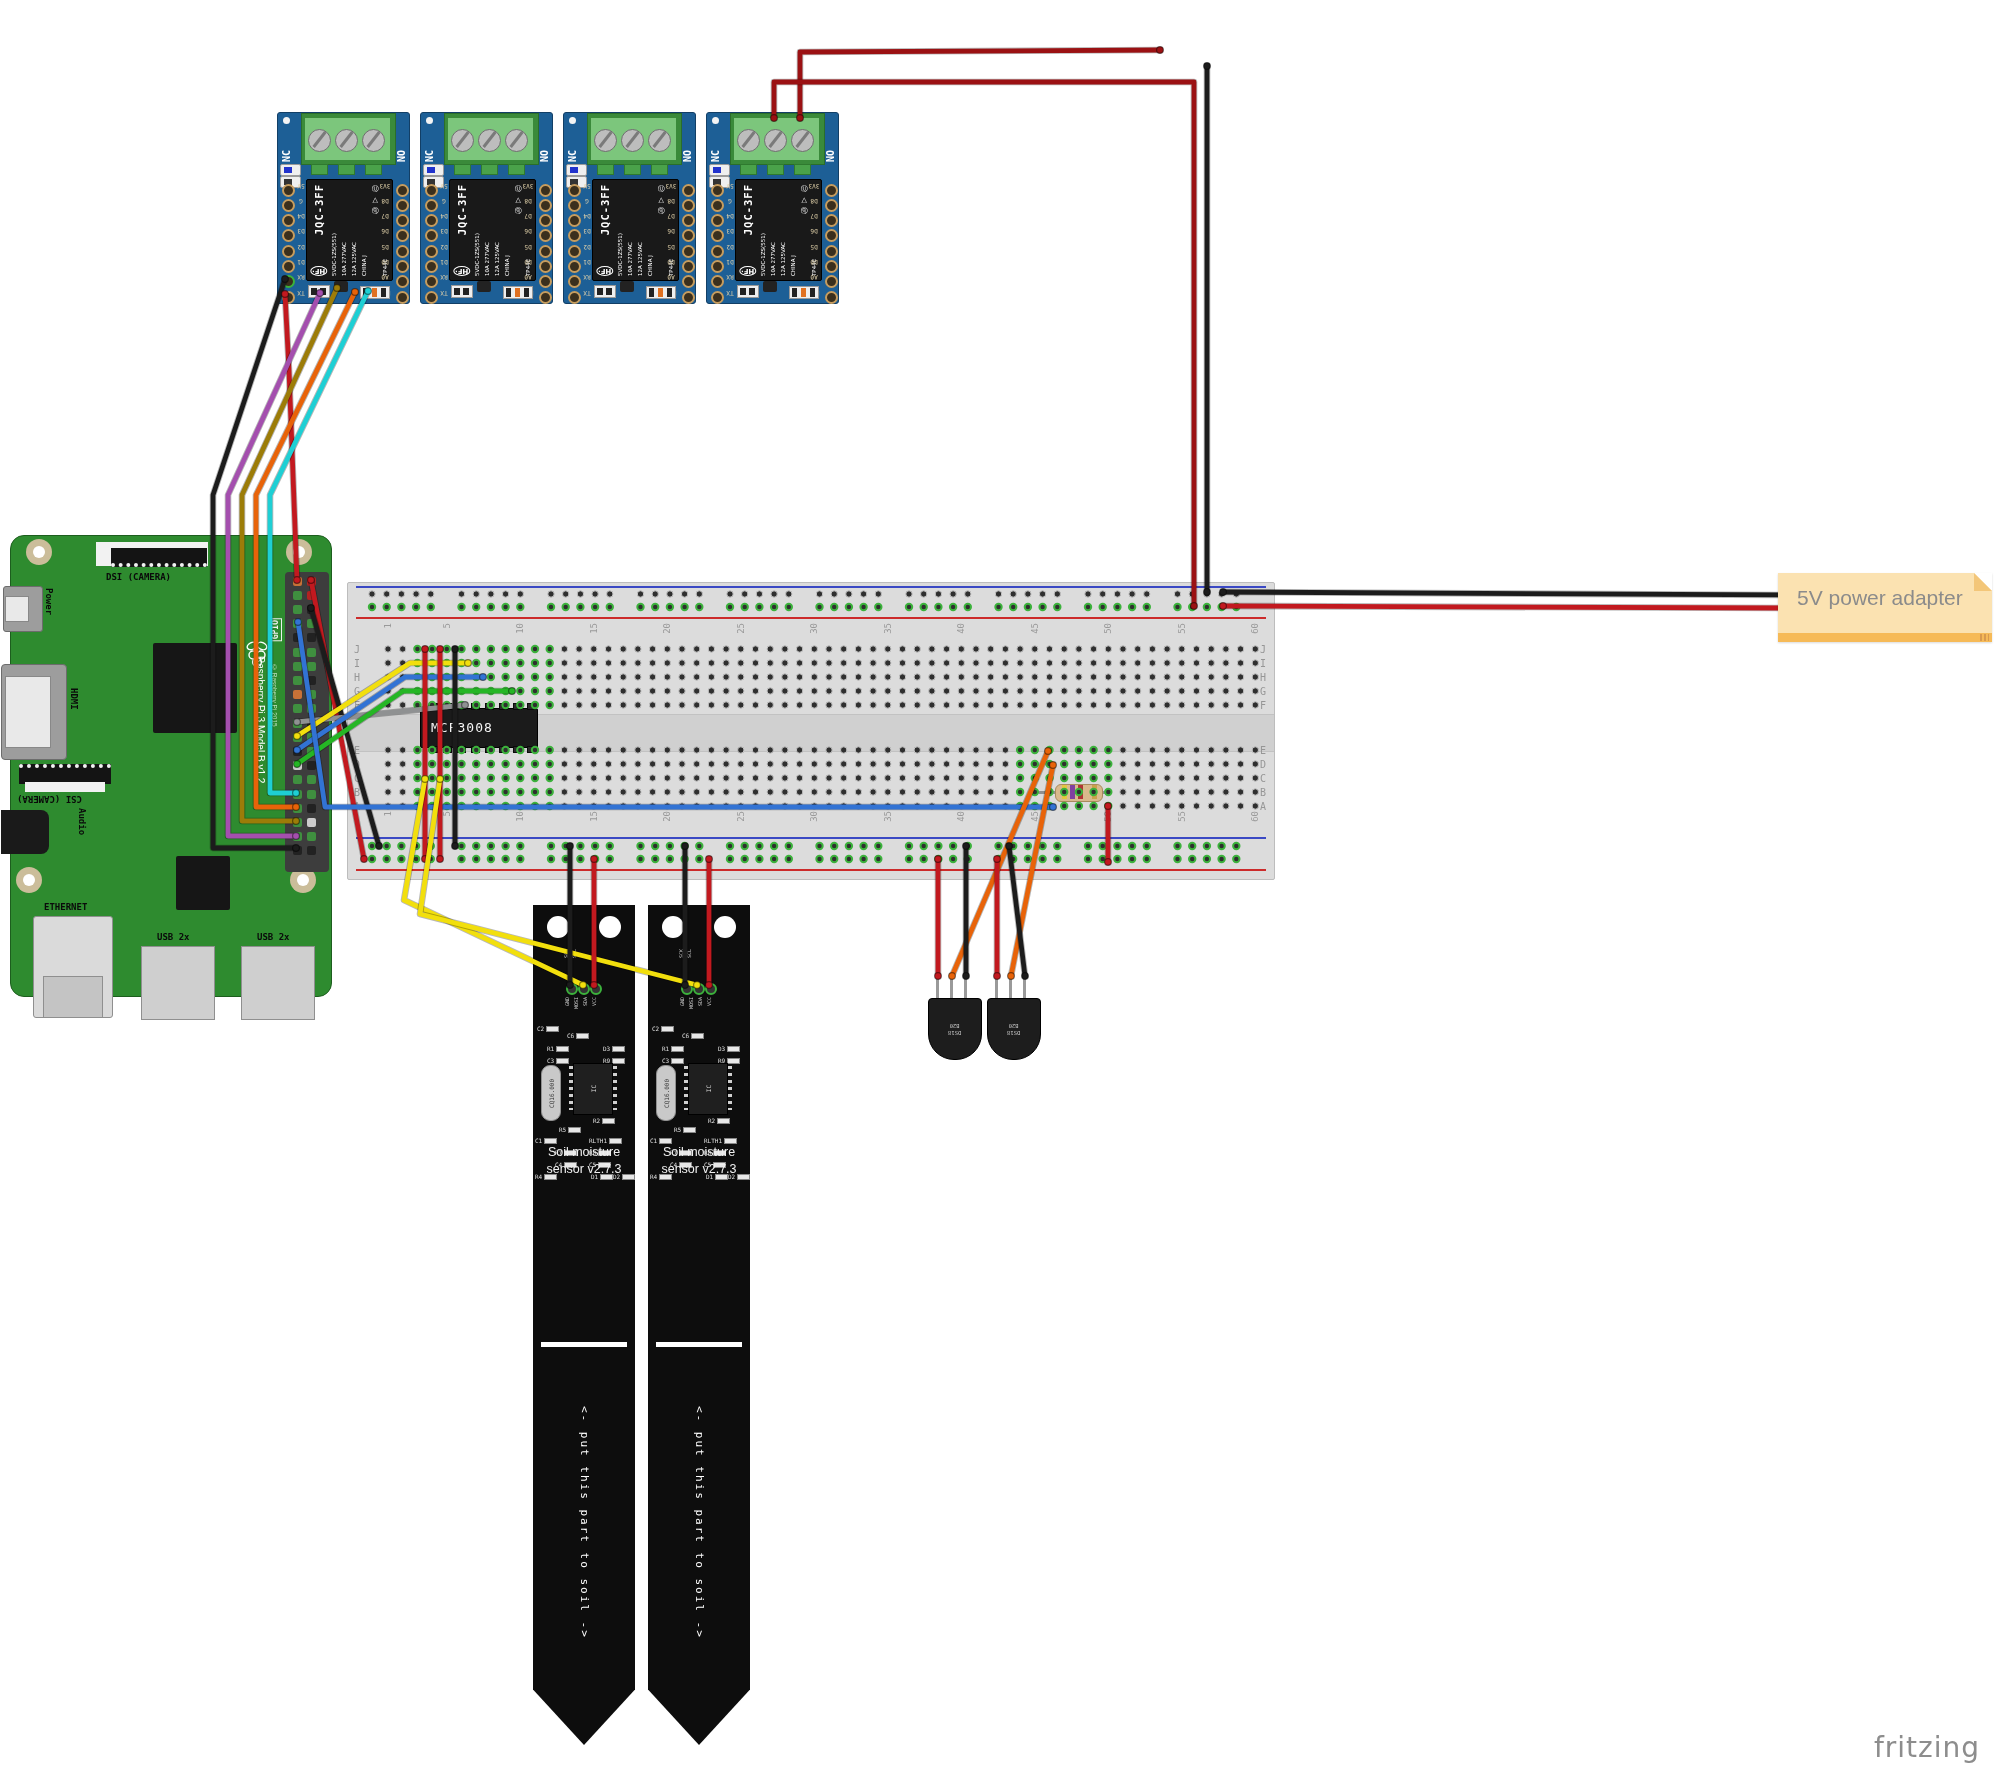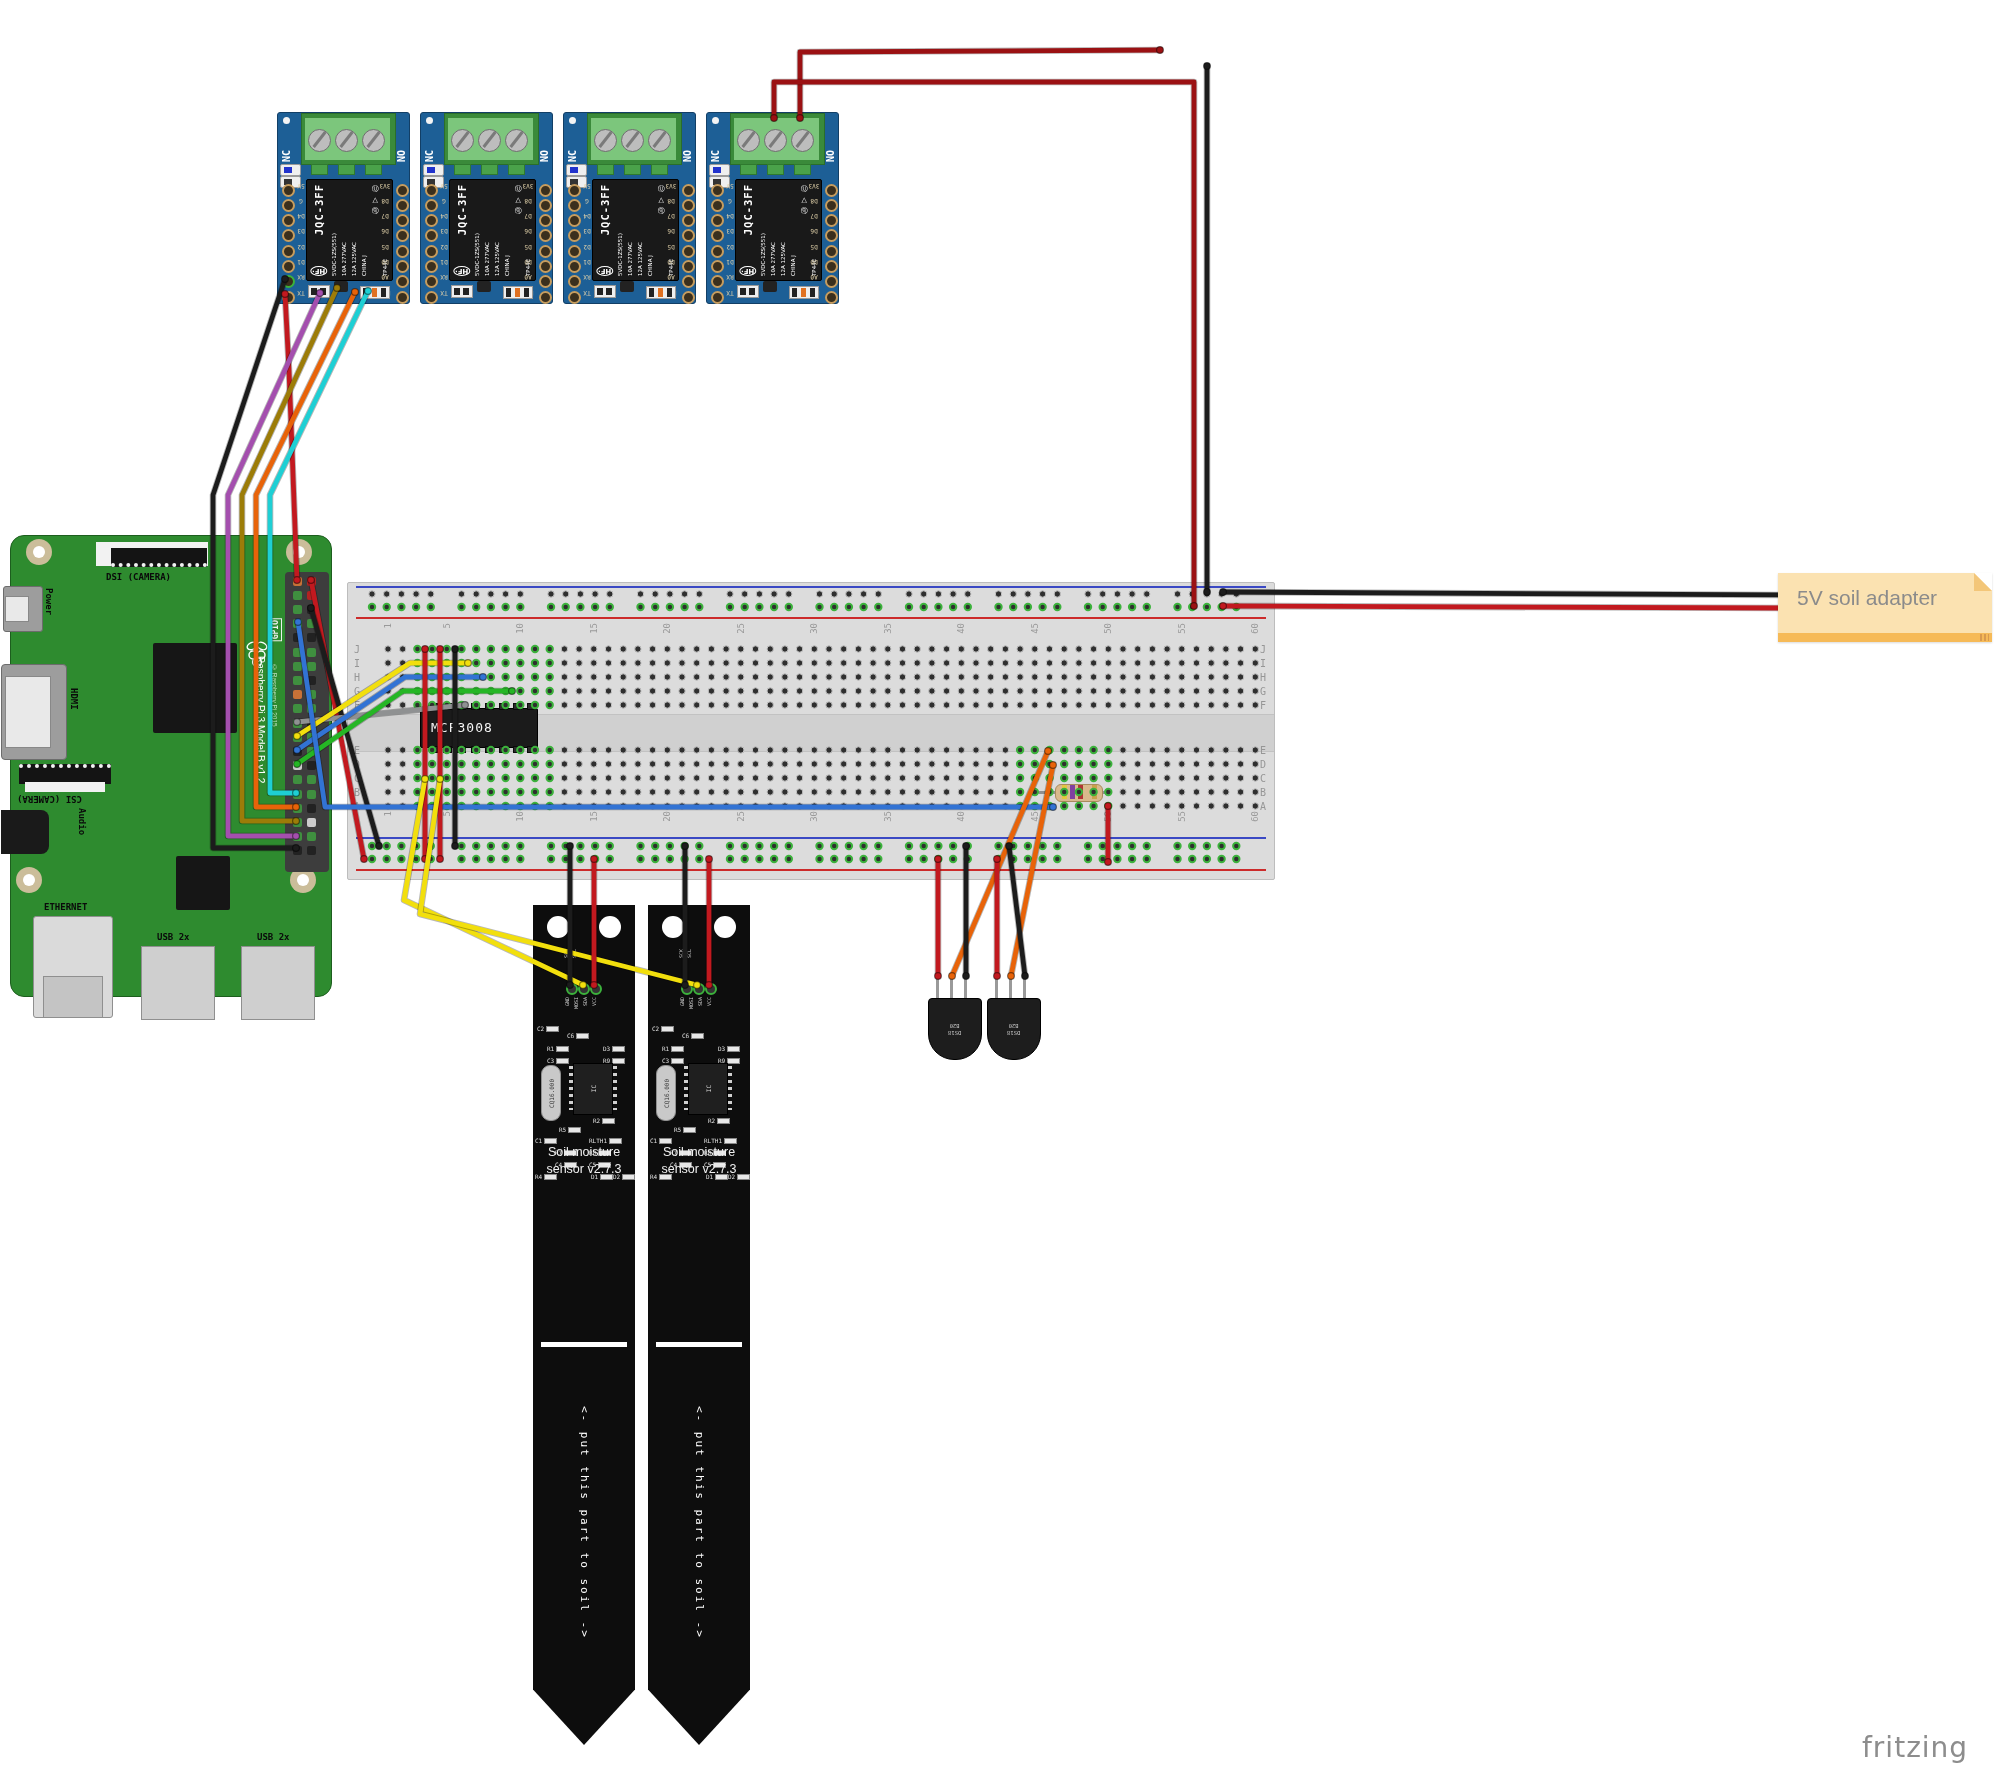--- a/index.html
+++ b/index.html
@@ -100,21 +100,21 @@
   .mcp-pin{position:absolute;width:7px;height:5px;background:#2a2a2a;border:1px solid #0a0a0a;}
 
   
   .note{position:absolute;background:#fbe2b1;box-shadow:0 1px 2px rgba(0,0,0,0.15);}
   .note-text{position:absolute;left:19px;top:13px;color:#8b8b8b;font:21px "Liberation Sans",sans-serif;}
   .note-bar{position:absolute;left:0;bottom:0;width:100%;height:9px;background:#f6ba57;}
   .note-grip{position:absolute;right:3px;bottom:1px;width:9px;height:7px;
      background:repeating-linear-gradient(to right,#d89a4e 0 2px,transparent 2px 4px);}
   #overlay{position:absolute;left:0;top:0;z-index:50;pointer-events:none;}
   .note{z-index:100;}
-  #watermark{position:absolute;left:1862px;top:1731px;width:130px;text-align:left;color:#8d8d8d;
+  #watermark{position:absolute;left:1862px;top:1731px;width:130px;text-align:center;color:#8d8d8d;
      font:28px "DejaVu Sans",sans-serif;letter-spacing:1px;z-index:100;}
 </style>
 </head>
 <body>
 
 <div id="canvas">
 
   <div id="pi">
     <div class="mount" style="left:15px;top:3px;"></div>
     <div class="mount" style="left:275px;top:3px;"></div>
@@ -1761,19 +1761,19 @@
         <circle cx="1223" cy="606" r="3.4" fill="#c2191f" stroke="rgba(0,0,0,0.45)" stroke-width="1.2"></circle>
         <circle cx="1786" cy="608" r="3.4" fill="#c2191f" stroke="rgba(0,0,0,0.45)" stroke-width="1.2"></circle>
       </g>
     </svg>
 
   <div class="note" id="note-adapter" style="left:1778px;top:573px;width:214px;height:69px;">
     <svg class="abs" style="right:0;top:0;" width="18" height="18">
       <polygon points="0,0 18,0 18,18" fill="#ffffff"></polygon>
       <polygon points="0,0 0,18 18,18" fill="#f3c679"></polygon>
     </svg>
-    <span class="note-text">5V soil adapter</span>
+    <span class="note-text">5V power adapter</span>
     <div class="note-bar"></div>
     <div class="note-grip"></div>
   </div>
 
   <div id="watermark">fritzing</div>
 </div>
 
 </body></html>

